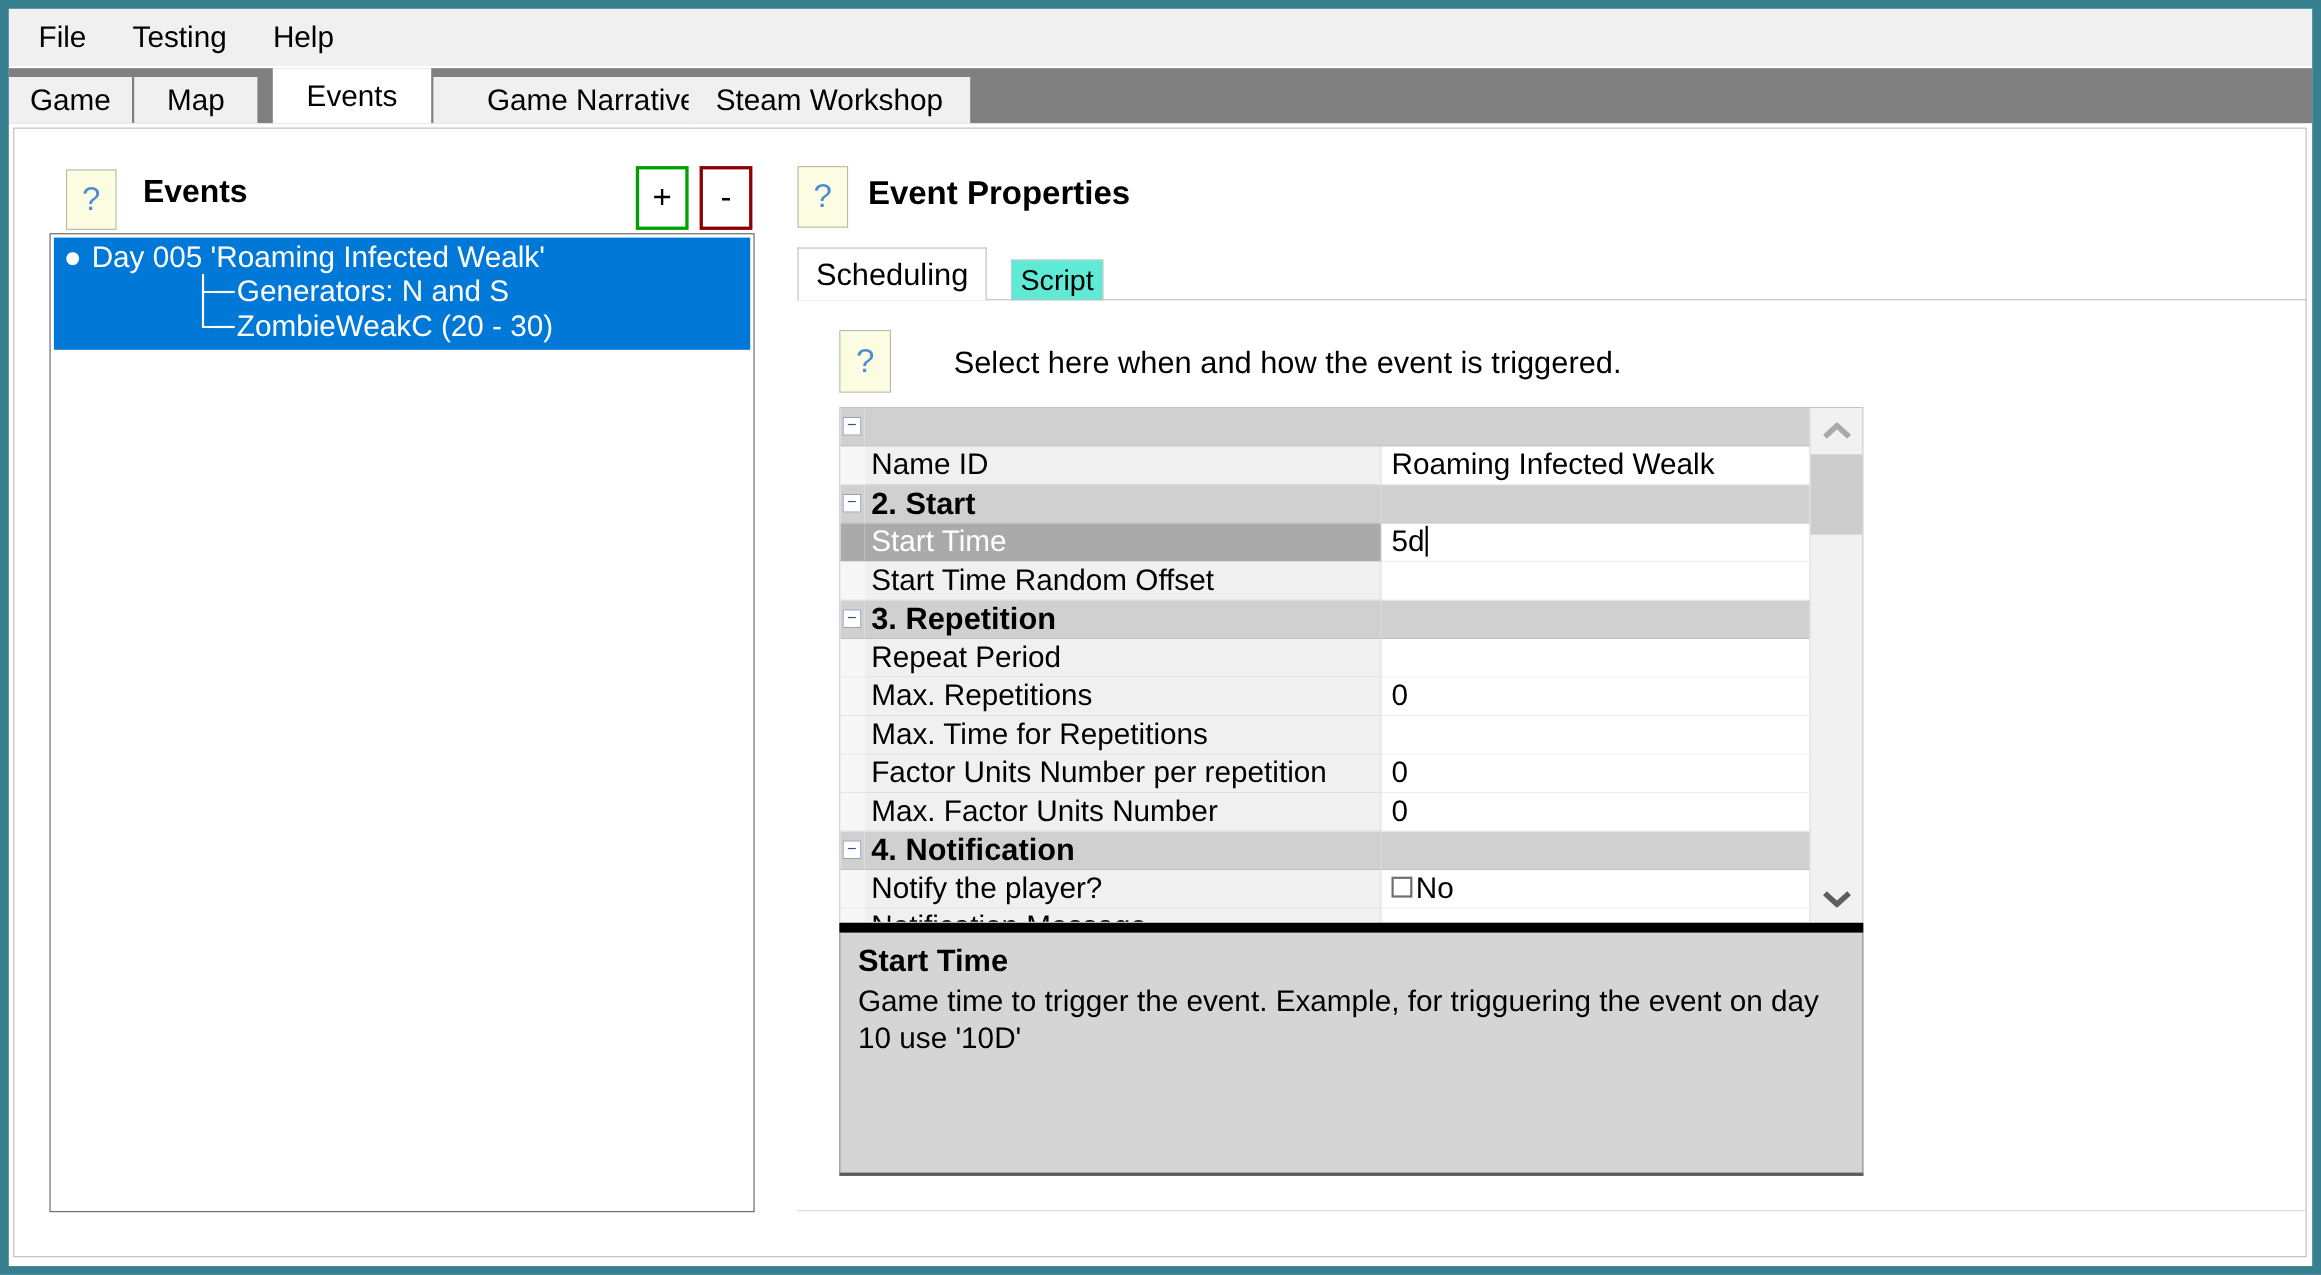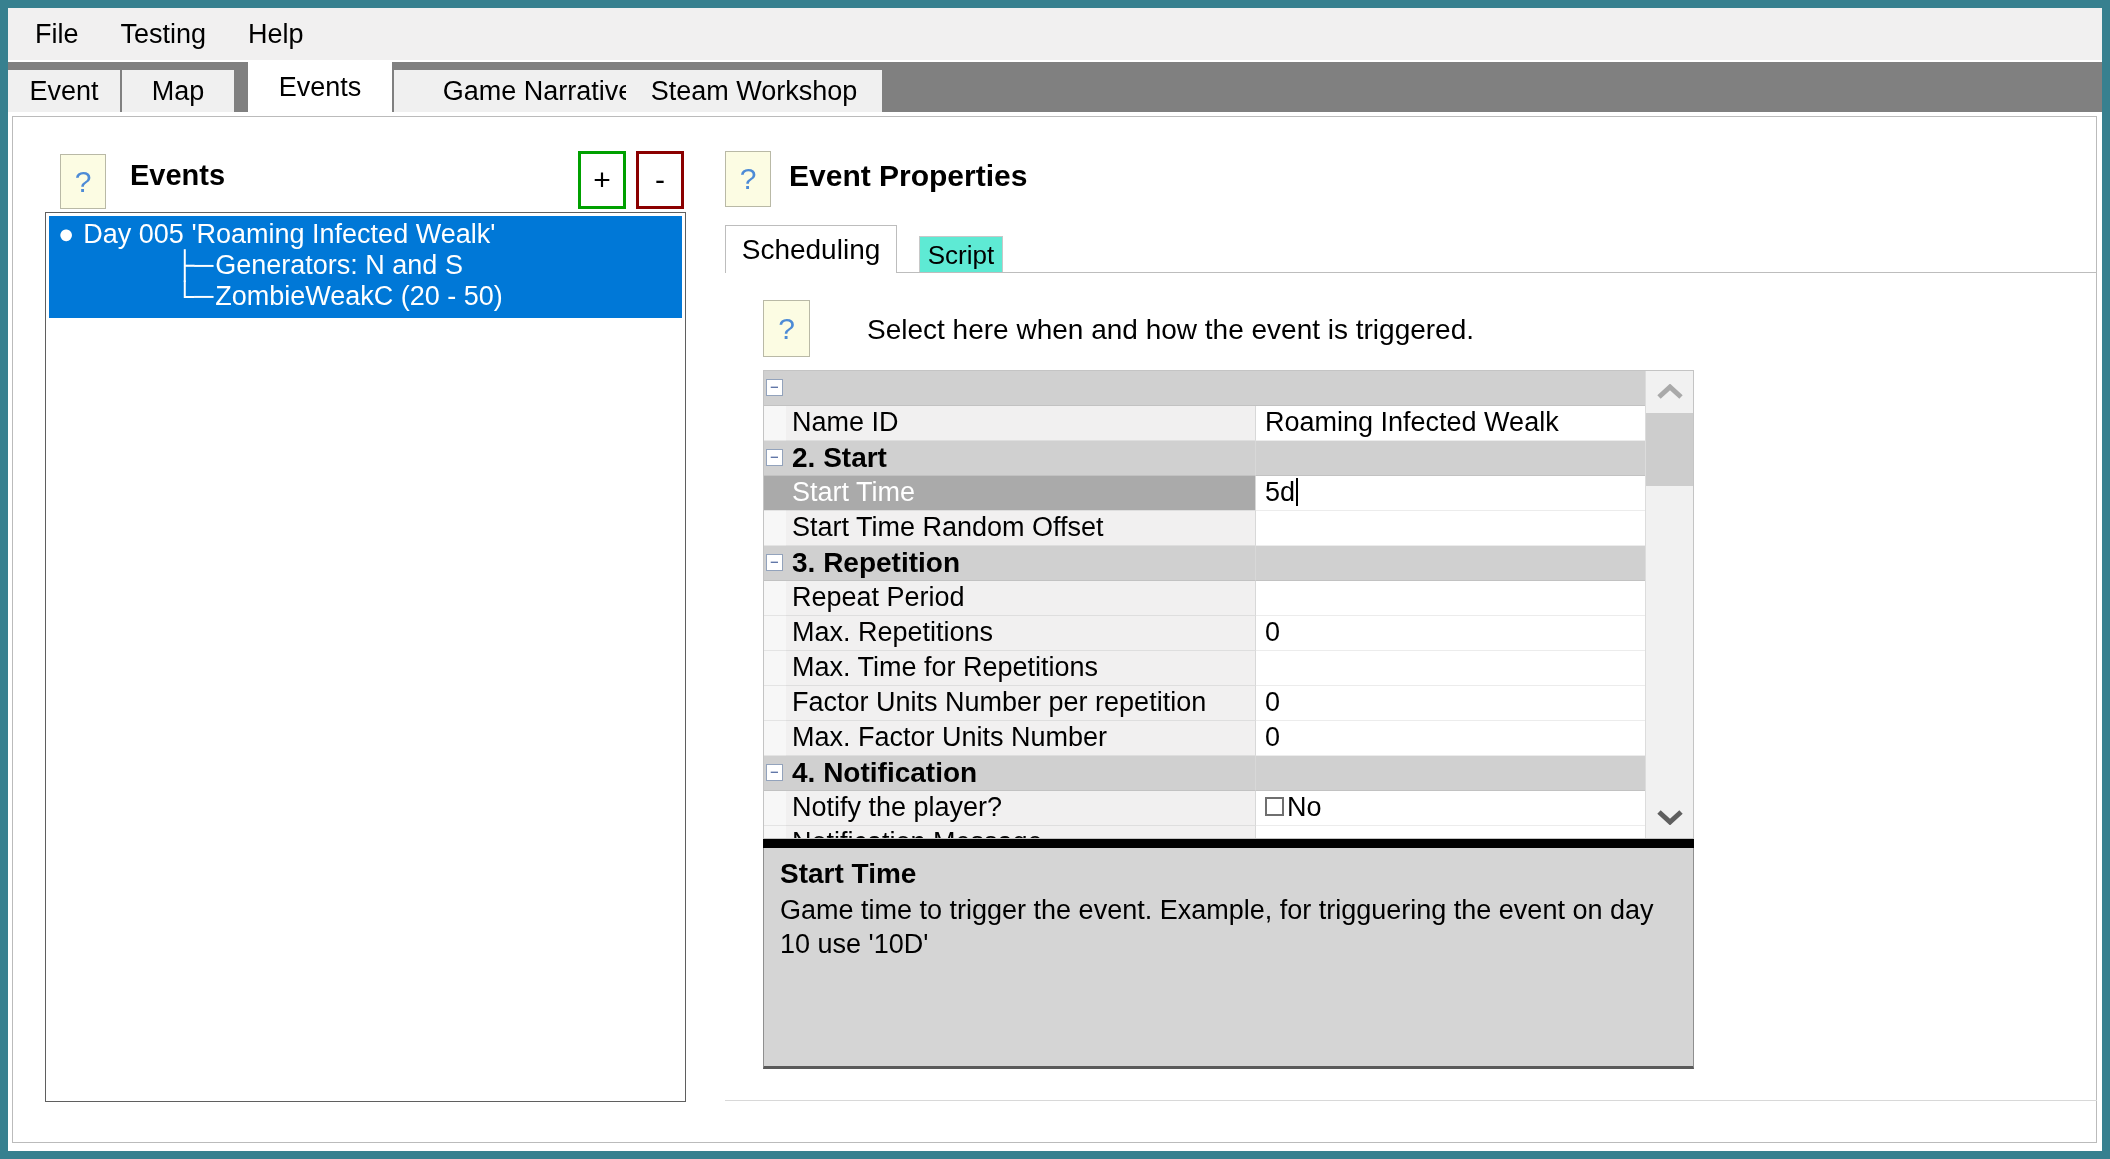--- a/index.html
+++ b/index.html
@@ -116,38 +116,38 @@
 </style>
 </head>
 <body>
 
 <div class="menubar">
     <div class="menu-item">File</div>
     <div class="menu-item">Testing</div>
     <div class="menu-item">Help</div>
   </div>
 <div class="tabband">
-    <div class="tab">Event</div>
+    <div class="tab">Game</div>
     <div class="tab">Map</div>
     <div class="tab active">Events</div>
     <div class="tab">Game Narrative</div>
     <div class="tab">Steam Workshop</div>
   </div>
 
 <div class="content-panel">
 
   <div class="help-btn events-help">?</div>
   <div class="events-title">Events</div>
   <div class="btn-add">+</div>
   <div class="btn-remove">-</div>
   <div class="tree">
     <div class="tree-selection">
         <div class="tree-row parent"><span class="tree-prefix">●</span><span>Day 005 'Roaming Infected Wealk'</span></div>
         <div class="tree-row child"><span class="tree-prefix">├─</span><span>Generators: N and S</span></div>
-        <div class="tree-row child"><span class="tree-prefix">└─</span><span>ZombieWeakC (20 - 50)</span></div>
+        <div class="tree-row child"><span class="tree-prefix">└─</span><span>ZombieWeakC (20 - 30)</span></div>
       </div>
   </div>
 
   <div class="help-btn prop-help">?</div>
   <div class="prop-title">Event Properties</div>
   <div class="prop-tabs">
       <div class="prop-tab active">Scheduling</div>
       <div class="prop-tab">Script</div>
     </div>
   <div class="prop-tabline"></div>

